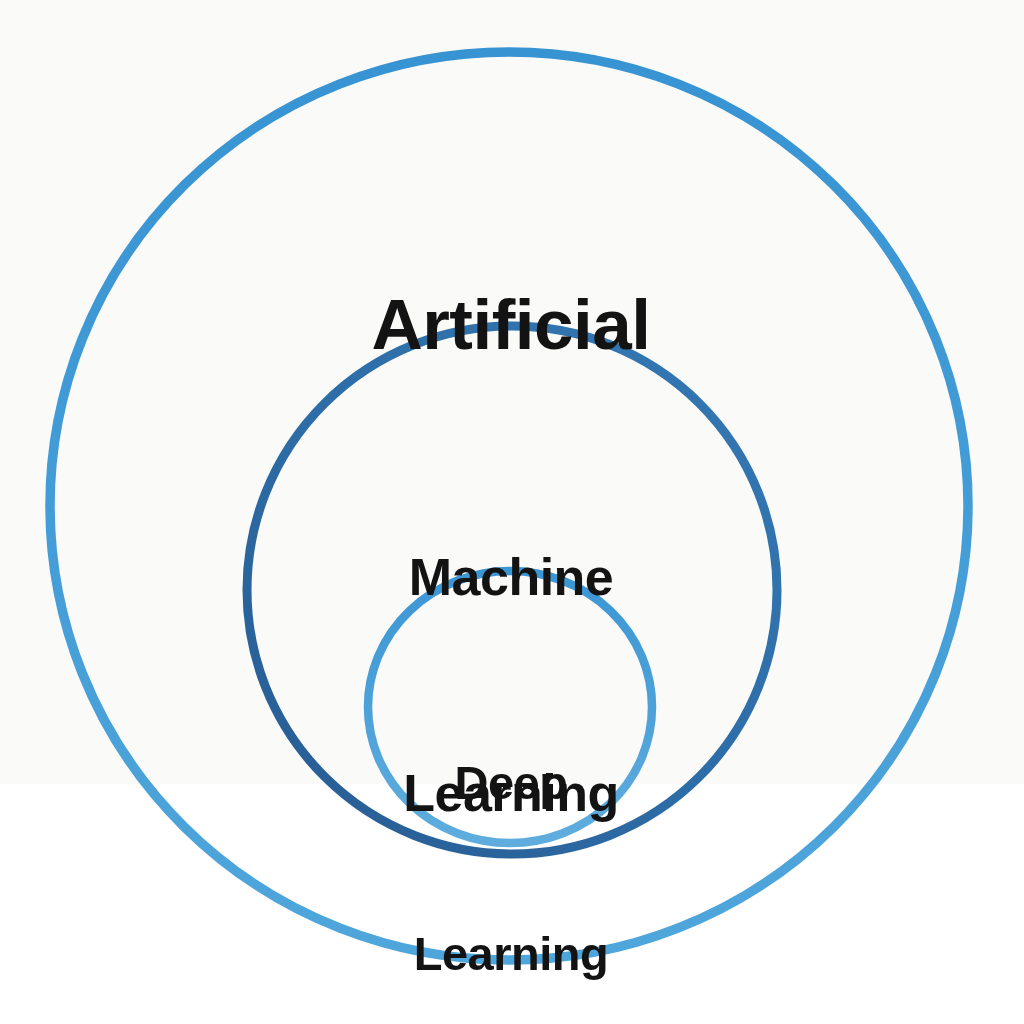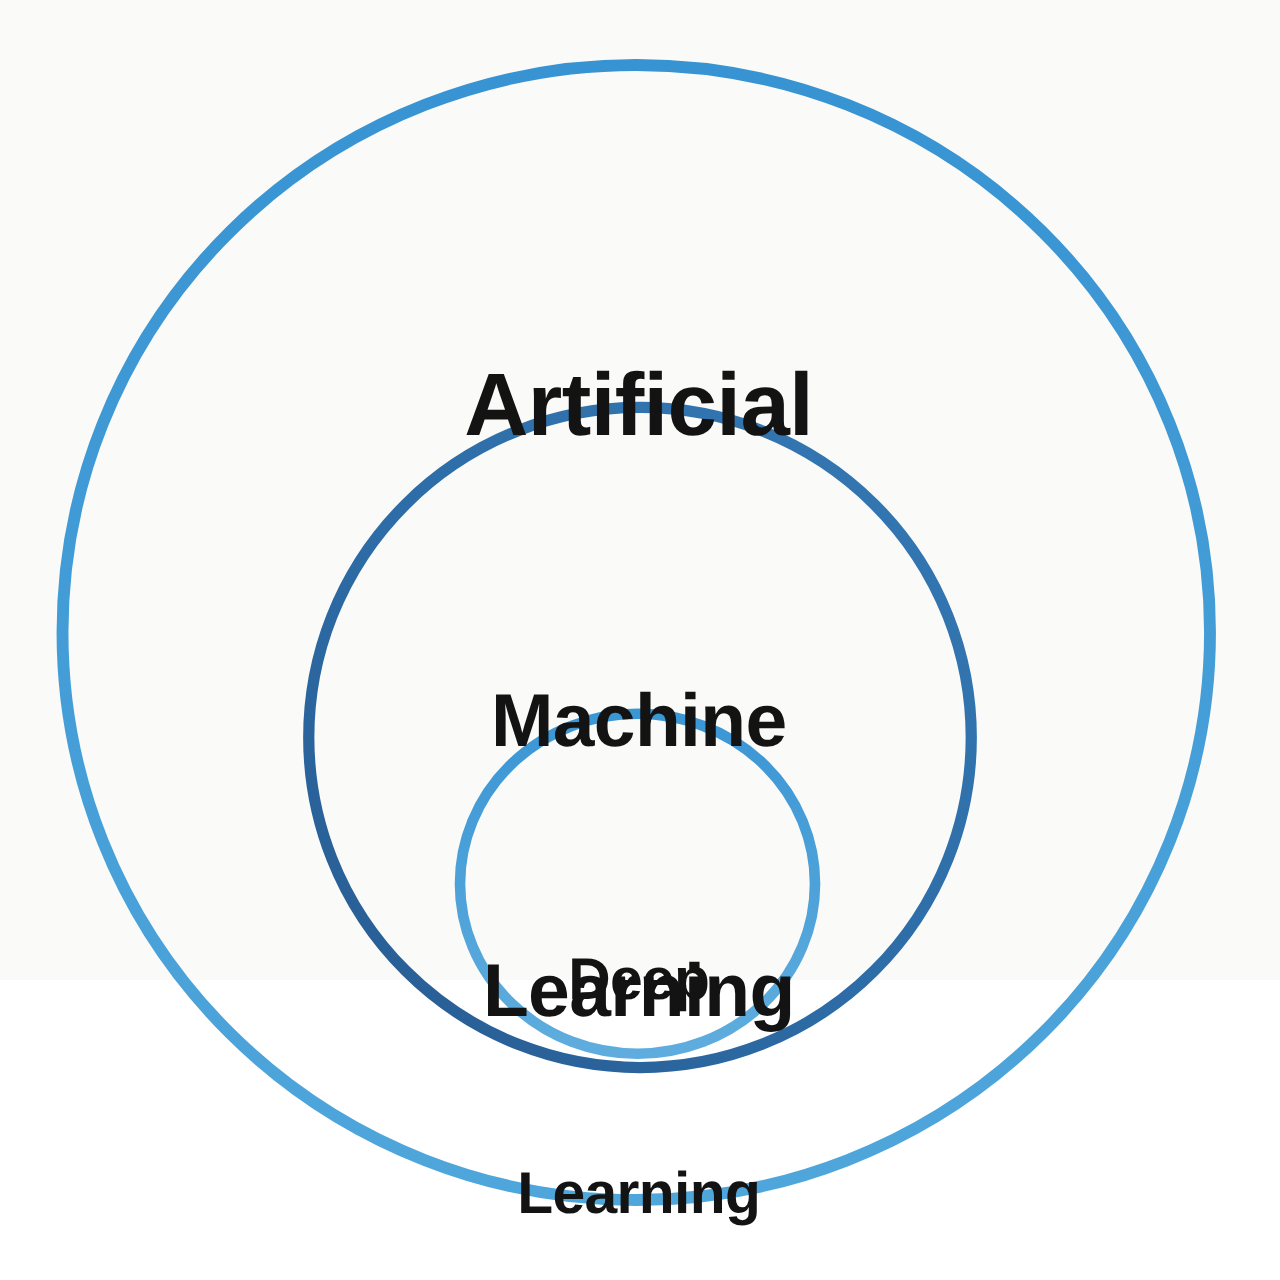--- a/index.html
+++ b/index.html
@@ -27,21 +27,21 @@
     letter-spacing: -0.5px;
     white-space: pre;
   }
   .label-ai {
     top: 135px;
     font-size: 71px;
     line-height: 76px;
   }
   .label-ml {
     top: 397px;
-    font-size: 60px;
+    font-size: 52px;
     line-height: 72px;
   }
   .label-dl {
     top: 640px;
     font-size: 47px;
     line-height: 57px;
   }
 </style>
 </head>
 <body>

